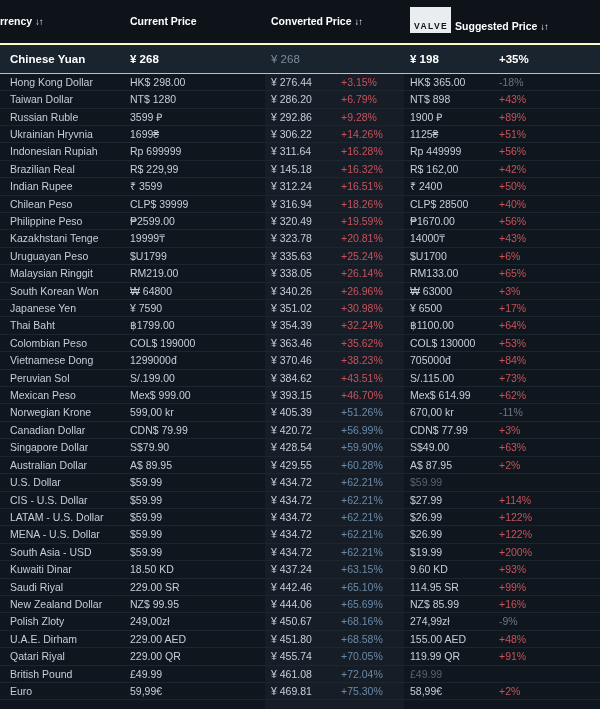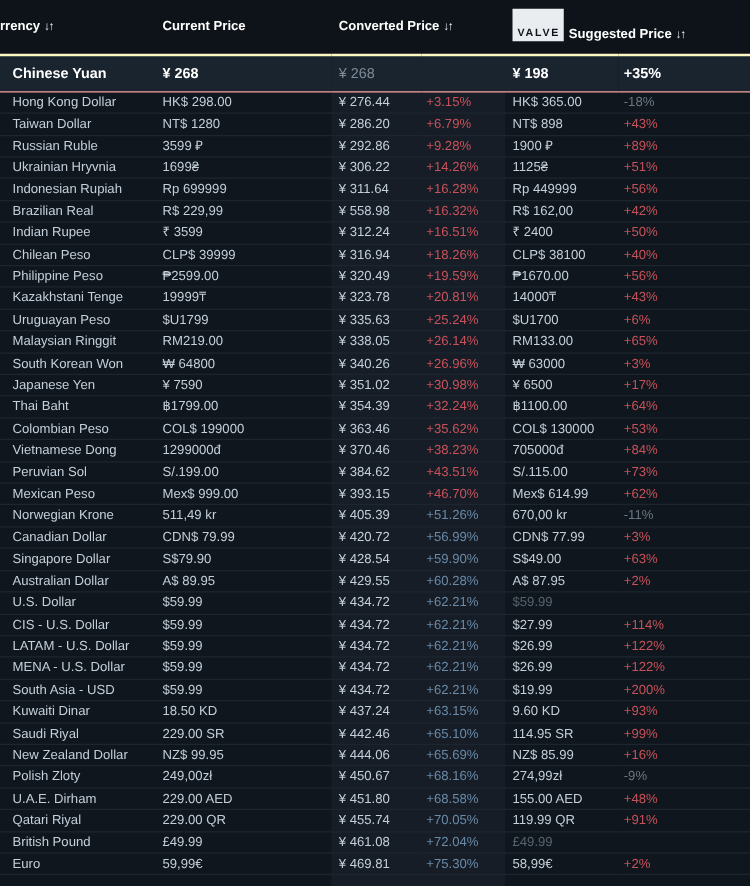--- a/index.html
+++ b/index.html
@@ -220,39 +220,39 @@
           <td class="currency-cell">Indonesian Rupiah</td>
           <td class="current-cell">Rp 699999</td>
           <td class="conv-cell">¥ 311.64</td>
           <td class="convpct-cell pct-up">+16.28%</td>
           <td class="sugg-cell">Rp 449999</td>
           <td class="suggpct-cell pct-up">+56%</td>
         </tr>
         <tr>
           <td class="currency-cell">Brazilian Real</td>
           <td class="current-cell">R$ 229,99</td>
-          <td class="conv-cell">¥ 558.98</td>
+          <td class="conv-cell">¥ 145.18</td>
           <td class="convpct-cell pct-up">+16.32%</td>
           <td class="sugg-cell">R$ 162,00</td>
           <td class="suggpct-cell pct-up">+42%</td>
         </tr>
         <tr>
           <td class="currency-cell">Indian Rupee</td>
           <td class="current-cell">₹ 3599</td>
           <td class="conv-cell">¥ 312.24</td>
           <td class="convpct-cell pct-up">+16.51%</td>
           <td class="sugg-cell">₹ 2400</td>
           <td class="suggpct-cell pct-up">+50%</td>
         </tr>
         <tr>
           <td class="currency-cell">Chilean Peso</td>
           <td class="current-cell">CLP$ 39999</td>
           <td class="conv-cell">¥ 316.94</td>
           <td class="convpct-cell pct-up">+18.26%</td>
-          <td class="sugg-cell">CLP$ 38100</td>
+          <td class="sugg-cell">CLP$ 28500</td>
           <td class="suggpct-cell pct-up">+40%</td>
         </tr>
         <tr>
           <td class="currency-cell">Philippine Peso</td>
           <td class="current-cell">₱2599.00</td>
           <td class="conv-cell">¥ 320.49</td>
           <td class="convpct-cell pct-up">+19.59%</td>
           <td class="sugg-cell">₱1670.00</td>
           <td class="suggpct-cell pct-up">+56%</td>
         </tr>
@@ -331,21 +331,21 @@
         <tr>
           <td class="currency-cell">Mexican Peso</td>
           <td class="current-cell">Mex$ 999.00</td>
           <td class="conv-cell">¥ 393.15</td>
           <td class="convpct-cell pct-up">+46.70%</td>
           <td class="sugg-cell">Mex$ 614.99</td>
           <td class="suggpct-cell pct-up">+62%</td>
         </tr>
         <tr>
           <td class="currency-cell">Norwegian Krone</td>
-          <td class="current-cell">511,49 kr</td>
+          <td class="current-cell">599,00 kr</td>
           <td class="conv-cell">¥ 405.39</td>
           <td class="convpct-cell pct-blue">+51.26%</td>
           <td class="sugg-cell">670,00 kr</td>
           <td class="suggpct-cell pct-down">-11%</td>
         </tr>
         <tr>
           <td class="currency-cell">Canadian Dollar</td>
           <td class="current-cell">CDN$ 79.99</td>
           <td class="conv-cell">¥ 420.72</td>
           <td class="convpct-cell pct-blue">+56.99%</td>

